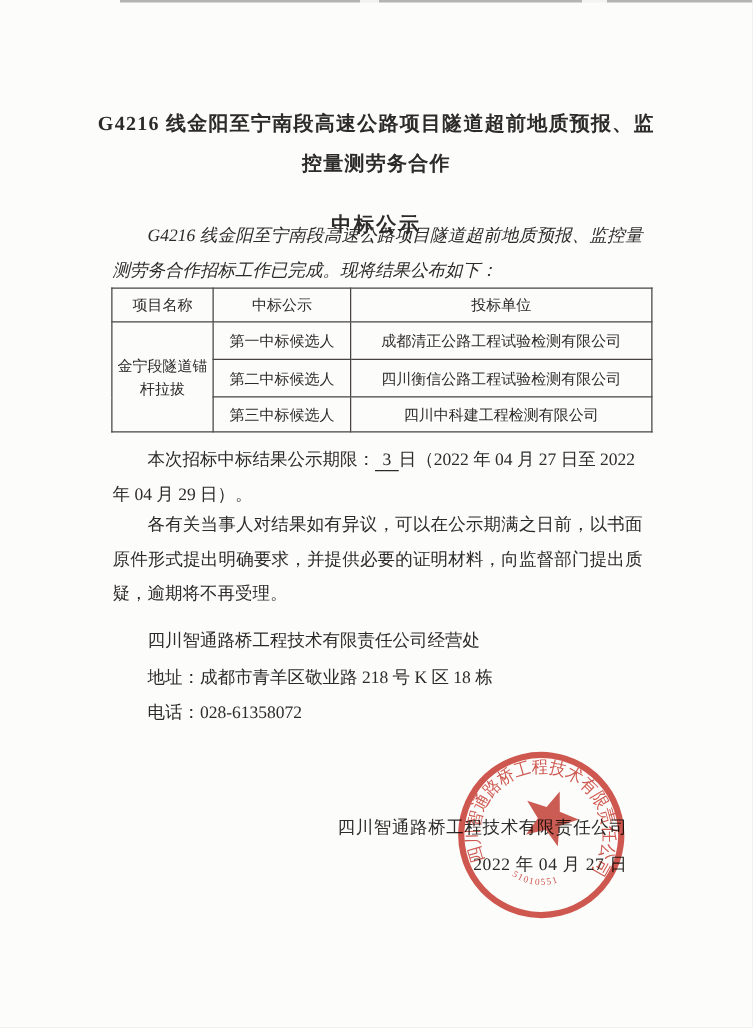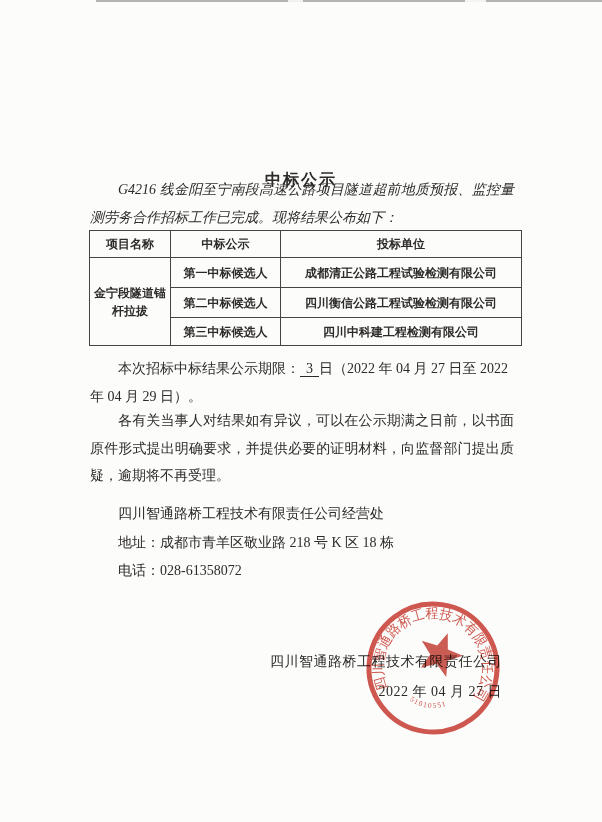--- a/index.html
+++ b/index.html
@@ -25,21 +25,21 @@
   .intro{
     position:absolute;top:176px;left:90px;width:424px;
     font-size:14px;line-height:28px;text-indent:2em;text-align:justify;font-style:italic;
   }
   table.results{
     position:absolute;top:230px;left:89px;width:417px;
     border-collapse:collapse;font-size:12px;table-layout:fixed;
   }
   table.results th,table.results td{
     border:1px solid #474440;text-align:center;vertical-align:middle;
-    font-weight:bold;padding:0 2px;line-height:1.5;
+    font-weight:normal;padding:0 2px;line-height:1.5;
   }
   .col-project{width:76px;}
   .col-rank{width:105px;}
   .col-bidder{width:236px;margin-left:44px;}
   tr.hdr{height:27px;}
   tr.r1,tr.r2{height:30px;}
   tr.r3{height:28px;}
   .period{
     position:absolute;top:355px;left:90px;width:424px;
     font-size:14px;line-height:28px;text-indent:2em;
@@ -67,20 +67,21 @@
   }
   .seal text{font-family:"Liberation Serif","DejaVu Serif",serif;}
 </style>
 </head>
 <body>
 
 <div class="page">
 
   <div class="scan-top-line"></div>
 
+  <div class="doc-title">G4216 线金阳至宁南段高速公路项目隧道超前地质预报、监控量测劳务合作</div>
 
   <div class="doc-subtitle">中标公示</div>
 
   <div class="intro">G4216 线金阳至宁南段高速公路项目隧道超前地质预报、监控量测劳务合作招标工作已完成。现将结果公布如下：</div>
 
   <table class="results">
     <tbody>
         <tr class="hdr">
       <th class="col-project">项目名称</th>
       <th class="col-rank">中标公示</th>

